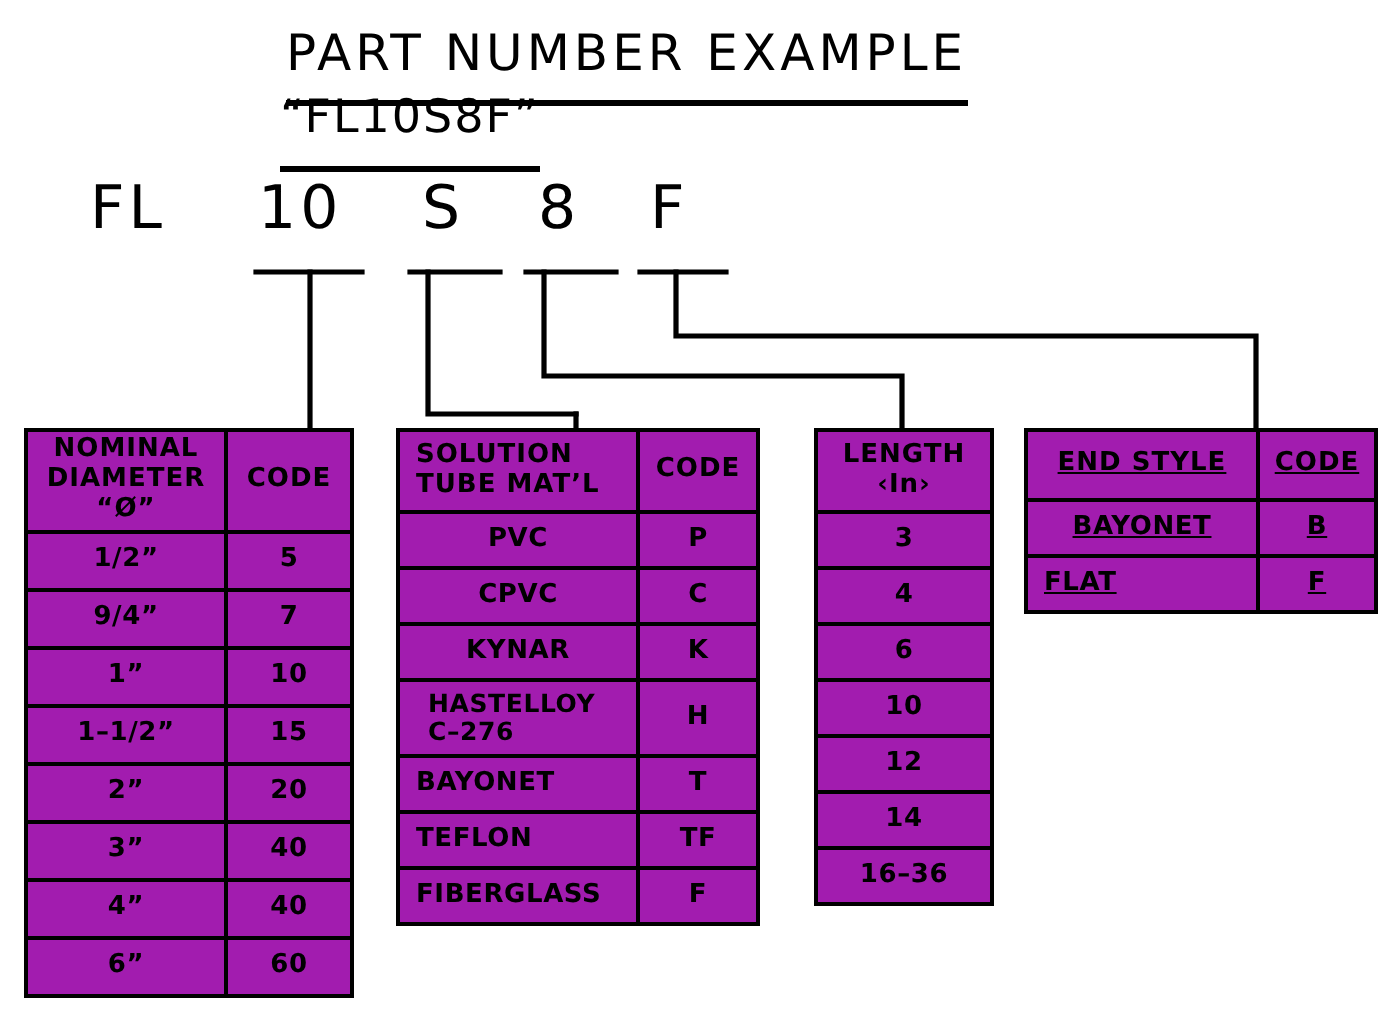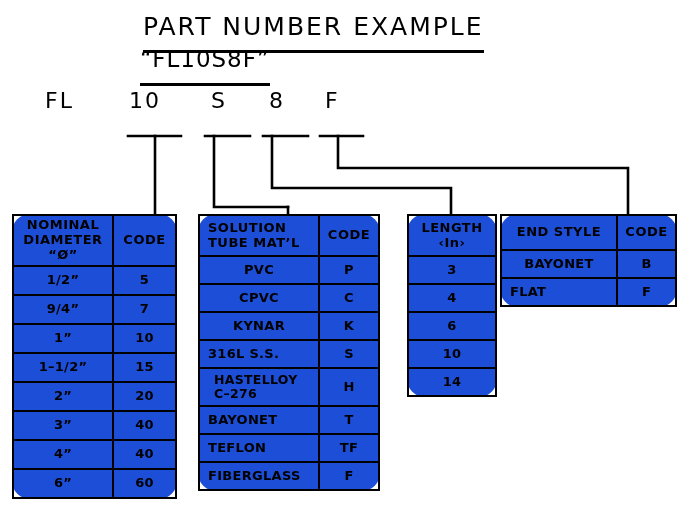--- a/index.html
+++ b/index.html
@@ -48,43 +48,42 @@
     white-space: nowrap;
     border-bottom: 3px solid #000;
     padding-bottom: 12px;
     line-height: 1.05;
   }
 
   
   .pn-char {
     position: absolute;
     font-family: "DejaVu Sans", sans-serif;
-    font-size: 22px;
+    font-size: 30px;
     font-weight: 400;
     letter-spacing: 2px;
     white-space: nowrap;
     line-height: 1;
   }
 
   
   #leaders {
     position: absolute;
     left: 0; top: 0;
     width: 700px;
     height: 512px;
     pointer-events: none;
   }
 
   
   .tbl {
     position: absolute;
     border-collapse: collapse;
-    background: #1d4ed8;
+    background: #a21caf;
     table-layout: fixed;
-    border-radius: 18px;
   }
   .tbl td {
     border: 2px solid #000;
     text-align: center;
     vertical-align: middle;
     font-family: "DejaVu Sans", sans-serif;
     font-weight: bold;
     font-size: 13px;
     letter-spacing: 0.3px;
     padding: 1px 2px;
@@ -204,24 +203,20 @@
       </tr>
       <tr>
         <td style="height:24px">CPVC</td>
         <td>C</td>
       </tr>
       <tr>
         <td style="height:24px">KYNAR</td>
         <td>K</td>
       </tr>
       <tr>
-        <td class="leftish" style="height:24px">316L S.S.</td>
-        <td>S</td>
-      </tr>
-      <tr>
         <td class="wrap" style="height:34px">HASTELLOY
 C–276</td>
         <td>H</td>
       </tr>
       <tr>
         <td class="leftish" style="height:24px">BAYONET</td>
         <td>T</td>
       </tr>
       <tr>
         <td class="leftish" style="height:24px">TEFLON</td>
@@ -249,26 +244,32 @@
       <tr>
         <td style="height:24px">4</td>
       </tr>
       <tr>
         <td style="height:24px">6</td>
       </tr>
       <tr>
         <td style="height:24px">10</td>
       </tr>
       <tr>
+        <td style="height:24px">12</td>
+      </tr>
+      <tr>
         <td style="height:24px">14</td>
       </tr>
-    </tbody>
-  </table>
-
-  <table class="tbl" id="tbl-endstyle" style="left:500px; top:214px; width:175px;">
+      <tr>
+        <td style="height:24px">16–36</td>
+      </tr>
+    </tbody>
+  </table>
+
+  <table class="tbl" id="tbl-endstyle" style="left:512px; top:214px; width:175px;text-decoration:underline;">
     <colgroup>
         <col style="width:116px">
         <col style="width:59px">
       </colgroup>
     <tbody>
       <tr>
         <td class="hdr" style="height:31px">END STYLE</td>
         <td class="hdr">CODE</td>
       </tr>
       <tr>

